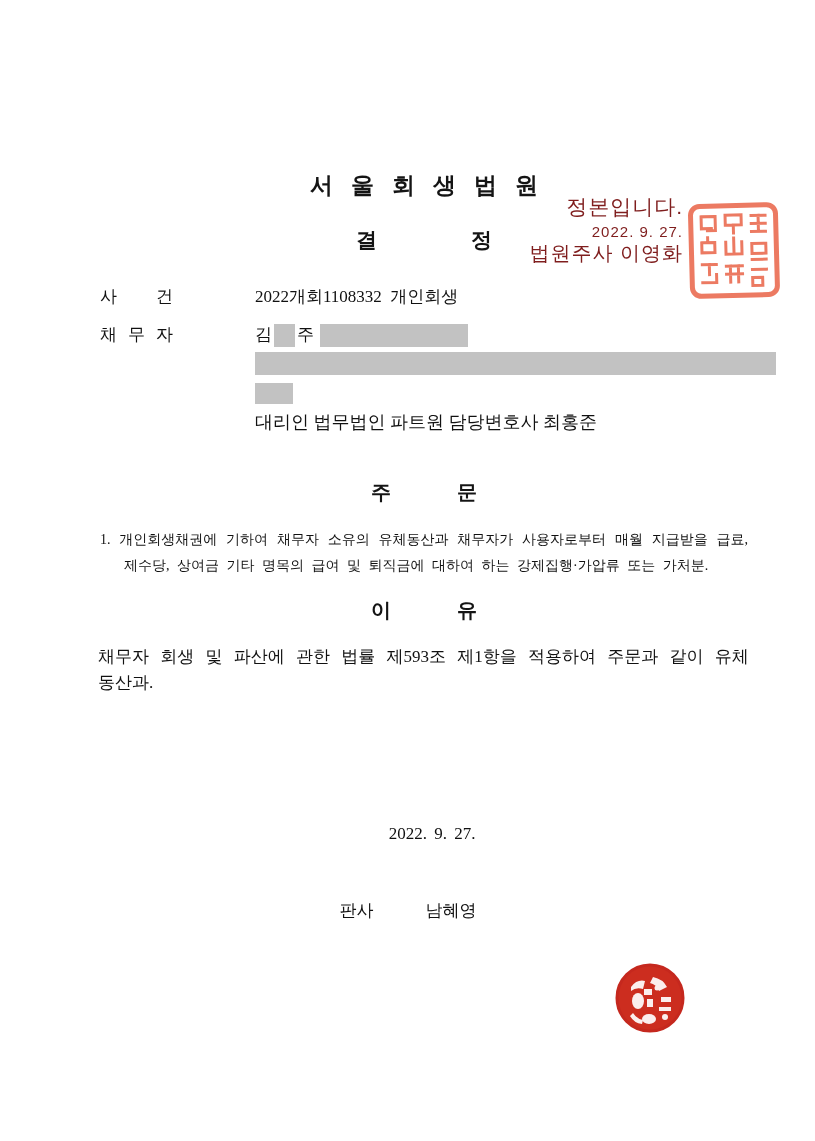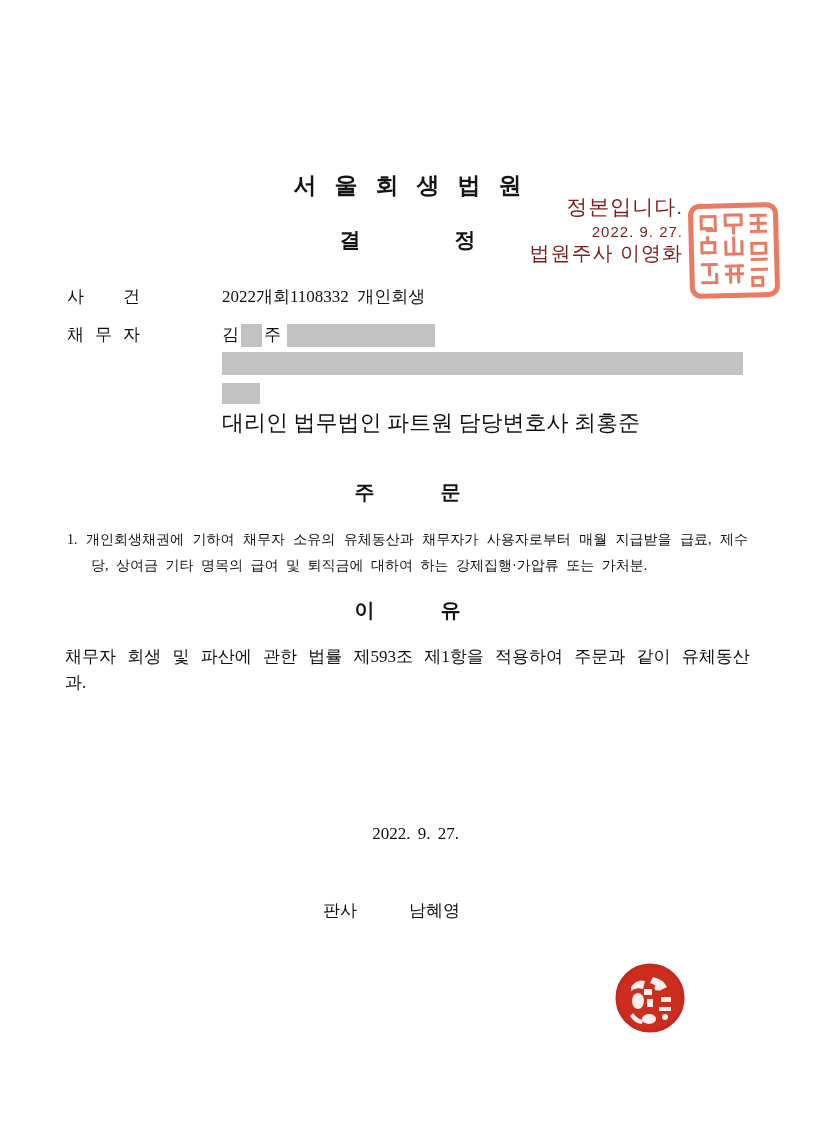--- a/index.html
+++ b/index.html
@@ -6,20 +6,21 @@
   html, body { background: #ffffff; }
   .page {
     position: relative;
     width: 815px;
     height: 1141px;
     margin: 0 auto;
     background: #ffffff;
     overflow: hidden;
     font-family: "Liberation Serif", "DejaVu Serif", serif;
     color: #111111;
+    padding-left: 33px;
   }
 
   
   .court-title {
     margin-top: 170px;
     text-align: center;
     font-family: "Liberation Sans", "DejaVu Sans", sans-serif;
     font-weight: bold;
     font-size: 23px;
     letter-spacing: 18px;
@@ -85,21 +86,21 @@
   }
   .case-value { margin-left: 82px; white-space: pre-wrap; }
   .row-case   { line-height: 20px; }
   .row-debtor { margin-top: 16px; line-height: 24px; }
   .debtor-value { display: flex; align-items: center; margin-left: 82px; }
   .redaction { background: #c2c2c2; display: inline-block; }
   .rd-mid   { width: 21px;  height: 23px; margin: 0 2px; }
   .rd-tail  { width: 148px; height: 23px; margin-left: 6px; }
   .rd-wide  { width: 521px; height: 23px; margin: 5px 0 0 222px; }
   .rd-small { width: 38px;  height: 21px; margin: 3px 0 0 222px; }
-  .attorney-line { margin: 3px 0 0 222px; font-size: 22px; line-height: 21px; }
+  .attorney-line { margin: 3px 0 0 222px; font-size: 18px; line-height: 21px; }
 
   
   .order-heading { margin-top: 46px; }
   .order-intro {
     margin: 14px 67px 0 65px;
     font-size: 17px;
     line-height: 27px;
     text-align: justify;
     word-spacing: 4px;
   }

